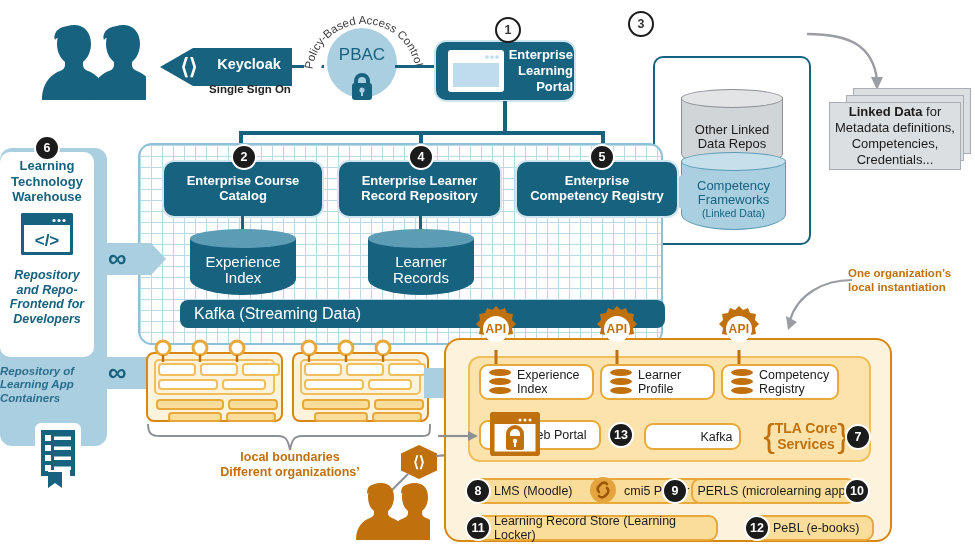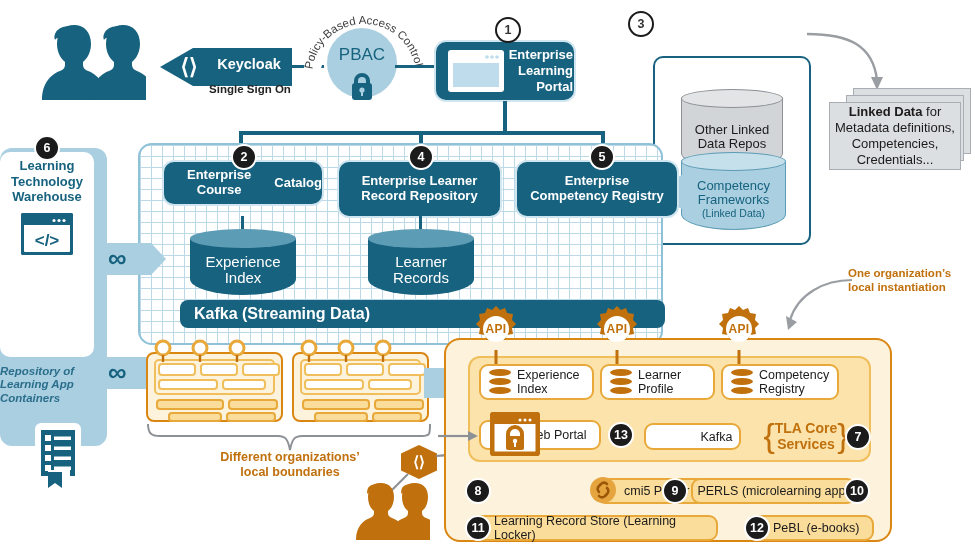--- a/index.html
+++ b/index.html
@@ -286,21 +286,21 @@
         </div>
         <div>Metadata definitions,</div>
         <div>Competencies,</div>
         <div>Credentials...</div>
       </div>
     </div>
   </div>
 
   <div id="ent-zone" class="abs" style="left:138px; top:143px; width:525px; height:202px;"></div>
 
-  <div class="teal-box abs" style="left:162px; top:160px; width:162px; height:46px; font-size:13px; flex-direction:row;">
+  <div class="teal-box abs" style="left:162px; top:160px; width:162px; height:58px; font-size:13px; flex-direction:column;">
     <div>Enterprise Course</div>
     <div>Catalog</div>
   </div>
   <div class="badge abs" style="left:231px; top:144px;">2</div>
 
   <div class="teal-box abs" style="left:337px; top:160px; width:165px; height:58px; font-size:13px; flex-direction:column;">
     <div>Enterprise Learner</div>
     <div>Record Repository</div>
   </div>
   <div class="badge abs" style="left:408px; top:144px;">4</div>
@@ -329,40 +329,46 @@
       <div class="top"></div>
     <div class="lbl" style="font-size:15px;">
       <div>
         <div>Learner</div>
         <div>Records</div>
       </div>
     </div>
   </div>
 
   <div class="abs" style="left:180px; top:300px; width:485px; height:28px; background:#17627f; border-radius:8px;
-              color:#fff; font-size:16px; display:flex; align-items:center; padding-left:14px;font-weight:bold;">
+              color:#fff; font-size:16px; display:flex; align-items:center; padding-left:14px;">
     <span>Kafka (Streaming Data)</span>
   </div>
 
   <div id="ltw-outer" class="abs" style="left:0px; top:148px; width:107px; height:298px;"></div>
   <div id="ltw-card" class="abs" style="left:0px; top:152px; width:94px; height:205px; padding-top:8px;"></div>
   <div class="abs" style="left:0px; top:158px; width:94px; text-align:center; color:#17627f; font-weight:bold; font-size:13px; line-height:1.2;">
     <div>Learning</div>
     <div>Technology</div>
     <div>Warehouse</div>
   </div>
   <div class="abs" style="left:21px; top:213px; width:52px; height:42px;">
     <svg width="52" height="42" viewBox="0 0 52 42">
       <rect x="1" y="1" width="50" height="40" rx="3" fill="#fff" stroke="#17627f" stroke-width="4"></rect>
       <rect x="3" y="3" width="46" height="9" fill="#17627f"></rect>
       <circle cx="33" cy="7.5" r="1.6" fill="#fff"></circle>
         <circle cx="38" cy="7.5" r="1.6" fill="#fff"></circle>
         <circle cx="43" cy="7.5" r="1.6" fill="#fff"></circle>
       <text x="26" y="33" font-family="Liberation Sans, sans-serif" font-size="17" font-weight="bold" fill="#17627f" text-anchor="middle">&lt;/&gt;</text>
     </svg>
+  </div>
+  <div class="abs ital" style="left:0px; top:268px; width:94px; text-align:center; font-size:12.5px;">
+    <div>Repository</div>
+    <div>and Repo-</div>
+    <div>Frontend for</div>
+    <div>Developers</div>
   </div>
   <div class="badge abs" style="left:34px; top:135px;">6</div>
 
   <div class="abs ital" style="left:0px; top:365px; width:100px; text-align:left; font-size:11.5px; color:#2b6e8c;">
     <div>Repository of</div>
     <div>Learning App</div>
     <div>Containers</div>
   </div>
 
   <div class="abs" style="left:34px; top:422px; width:48px; height:70px;">
@@ -440,22 +446,22 @@
     <div class="bar"></div>
       <div class="tip"></div>
   </div>
 
   <div class="abs" style="left:140px; top:422px; width:300px; height:32px;">
     <svg width="300" height="32" viewBox="0 0 300 32">
       <path d="M8 2 C8 12 12 14 20 14 H138 C146 14 148 18 150 28 C152 18 154 14 162 14 H282 C290 14 290 12 290 2" fill="none" stroke="#8d9196" stroke-width="2"></path>
     </svg>
   </div>
   <div class="abs cap-orange" style="left:190px; top:450px; width:200px; font-size:12.5px;">
+    <div>local boundaries</div>
     <div>Different organizations’</div>
-    <div>local boundaries</div>
   </div>
 
   <div class="hexcode-ring" style="left:396px; top:440px; width:46px; height:44px;"></div>
   <div class="hexcode" style="left:401px; top:445px; width:36px; height:34px; font-size:15px;">⟨⟩</div>
   <div class="abs" style="left:352px; top:472px; width:60px; height:24px;">
     <svg width="60" height="24" viewBox="0 0 60 24">
         <path d="M56 2 L38 20" stroke="#8d9196" stroke-width="2.2" fill="none"></path>
       </svg>
   </div>
   <div class="abs" style="left:432px; top:430px; width:120px; height:36px;">
@@ -590,20 +596,23 @@
     <span style="font-size:34px; font-weight:normal;">}</span>
   </div>
 
   <div class="abs" style="left:438px; top:428px; width:44px; height:16px;">
     <svg width="44" height="16" viewBox="0 0 44 16">
       <path d="M0 8 H32" stroke="#8d9196" stroke-width="2.2" fill="none"></path>
       <path d="M40 8 l-10 -5 v10 z" fill="#8d9196"></path>
     </svg>
   </div>
 
+  <div class="gold-pill abs" style="left:470px; top:478px; width:140px; height:26px; justify-content:flex-start; padding-left:22px; font-size:12.5px;">
+    <span>LMS (Moodle)</span>
+  </div>
   <div class="badge abs" style="left:465px; top:478px;">8</div>
 
   <div class="gold-pill abs" style="left:596px; top:478px; width:110px; height:26px; justify-content:flex-start; padding-left:26px; font-size:12.5px;">
     <span>cmi5 Player</span>
   </div>
   <div class="abs" style="left:589px; top:476px; width:28px; height:28px;">
     <svg width="28" height="28" viewBox="0 0 28 28">
       <circle cx="14" cy="14" r="13" fill="#e6a43f"></circle>
       <g fill="none" stroke="#9c5608" stroke-width="2.6" stroke-linecap="round">
         <path d="M10 16 a4 4 0 0 1 0-6 l2-2 a4 4 0 0 1 6 0"></path>

